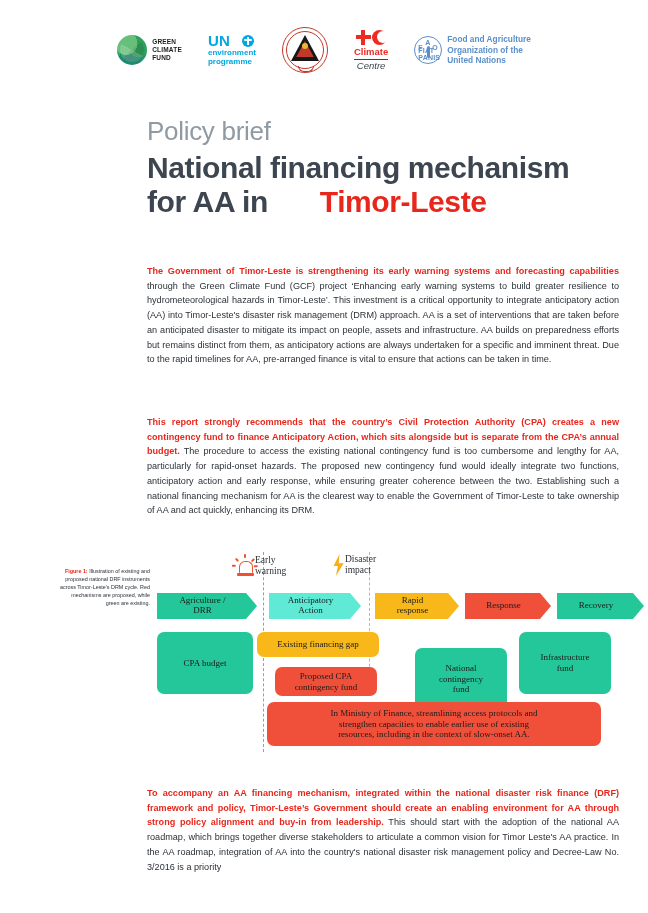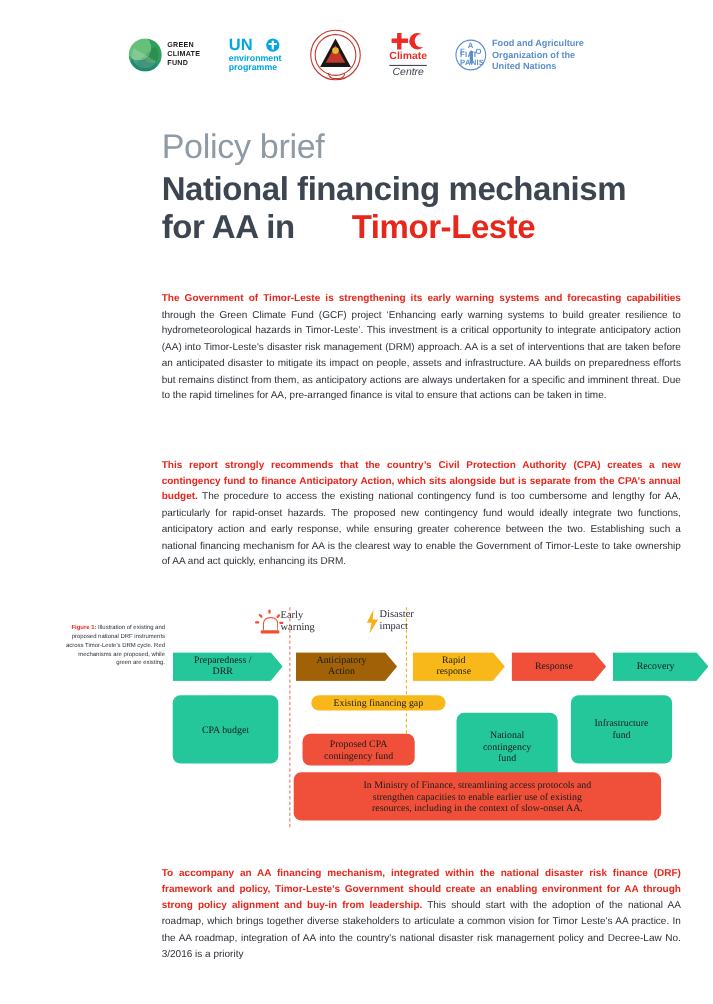--- a/index.html
+++ b/index.html
@@ -66,21 +66,21 @@
 
   .fao-mark{width:26px;height:26px;border-radius:50%;border:1.6px solid #5b8fc9;position:relative;color:#5b8fc9;}
   .fao-mark span{position:absolute;font-size:7px;font-weight:bold;}
   .fao-f{left:3px;top:7px;}.fao-a{left:10px;top:2px;}.fao-o{left:17px;top:7px;}
   .fao-ear{position:absolute;left:11.5px;top:9px;width:3px;height:12px;background:#5b8fc9;border-radius:2px;}
   .fao-lat{position:absolute;left:3px;bottom:2.5px;font-size:3.6px;letter-spacing:.2px;}
   .fao-txt{font-size:8.3px;font-weight:bold;color:#5b8fc9;line-height:1.32;}
 
   
   .title-wrap{position:absolute;left:147px;top:118px;width:480px;}
-  .t-kicker{font-size:31px;color:#8f9aa5;line-height:1;letter-spacing:-.3px;}
+  .t-kicker{font-size:26px;color:#8f9aa5;line-height:1;letter-spacing:-.3px;}
   .t-main{font-size:30px;font-weight:bold;color:#3d4650;line-height:1.13;margin-top:7px;letter-spacing:-.4px;}
   .t-red{color:#e8271c;margin-left:44px;}
 
   
   .col{position:absolute;left:147px;width:472px;font-size:9.1px;line-height:1.62;color:#2b3138;text-align:justify;}
   .p1{top:264px;}
   .p2{top:415px;}
   .p3{top:786px;}
   .lead{color:#e8271c;font-weight:bold;}
 
@@ -108,21 +108,21 @@
   .chev{position:absolute;height:26px;display:flex;align-items:center;justify-content:center;
     font-family:"Liberation Serif", serif;font-size:9px;line-height:1.1;text-align:center;color:#1b1b1b;
     clip-path:polygon(0 0, calc(100% - 11px) 0, 100% 50%, calc(100% - 11px) 100%, 0 100%);
     padding-right:9px;box-sizing:border-box;}
 
   .box{position:absolute;border-radius:7px;display:flex;align-items:center;justify-content:center;
     font-family:"Liberation Serif", serif;font-size:9px;line-height:1.2;text-align:center;color:#1b1b1b;
     box-sizing:border-box;padding:2px 4px;}
 
   .teal{background:#24c79a;}
-  .lime{background:#a16207;}
+  .lime{background:#5eead4;}
   .amber{background:#f8b81a;}
   .redbx{background:#f0503a;}
 </style>
 </head>
 <body>
 
 <div class="logobar">
 
   <div class="logo">
     <div class="gcf-mark"></div>
@@ -224,40 +224,40 @@
 
   <div class="badge" style="left:175px;top:2px;">
     <div class="bolt"></div>
     <div class="badge-lbl">
       <div>Disaster</div>
       <div>impact</div>
     </div>
   </div>
 
   <div class="chev teal" style="left:0px;top:41px;width:100px;">
-    <div><span>Preparedness /</span><br><span>DRR</span></div>
+    <div><span>Agriculture /</span><br><span>DRR</span></div>
   </div>
   <div class="chev lime" style="left:112px;top:41px;width:92px;">
     <div><span>Anticipatory</span><br><span>Action</span></div>
   </div>
   <div class="chev amber" style="left:218px;top:41px;width:84px;">
     <div><span>Rapid</span><br><span>response</span></div>
   </div>
   <div class="chev redbx" style="left:308px;top:41px;width:86px;">
     <div><span>Response</span></div>
   </div>
   <div class="chev teal" style="left:400px;top:41px;width:87px;">
     <div><span>Recovery</span></div>
   </div>
 
   <div class="box teal" style="left:0px;top:80px;width:96px;height:62px;">
     <span>CPA budget</span>
   </div>
 
-  <div class="box amber" style="left:126px;top:80px;width:122px;height:14px;">
+  <div class="box amber" style="left:100px;top:80px;width:122px;height:25px;">
     <span>Existing financing gap</span>
   </div>
 
   <div class="box redbx" style="left:118px;top:115px;width:102px;height:29px;align-items:center;">
     <div><span>Proposed CPA</span><br><span>contingency fund</span></div>
   </div>
 
   <div class="box teal" style="left:258px;top:96px;width:92px;height:62px;">
     <div><span>National</span><br><span>contingency</span><br><span>fund</span></div>
   </div>

